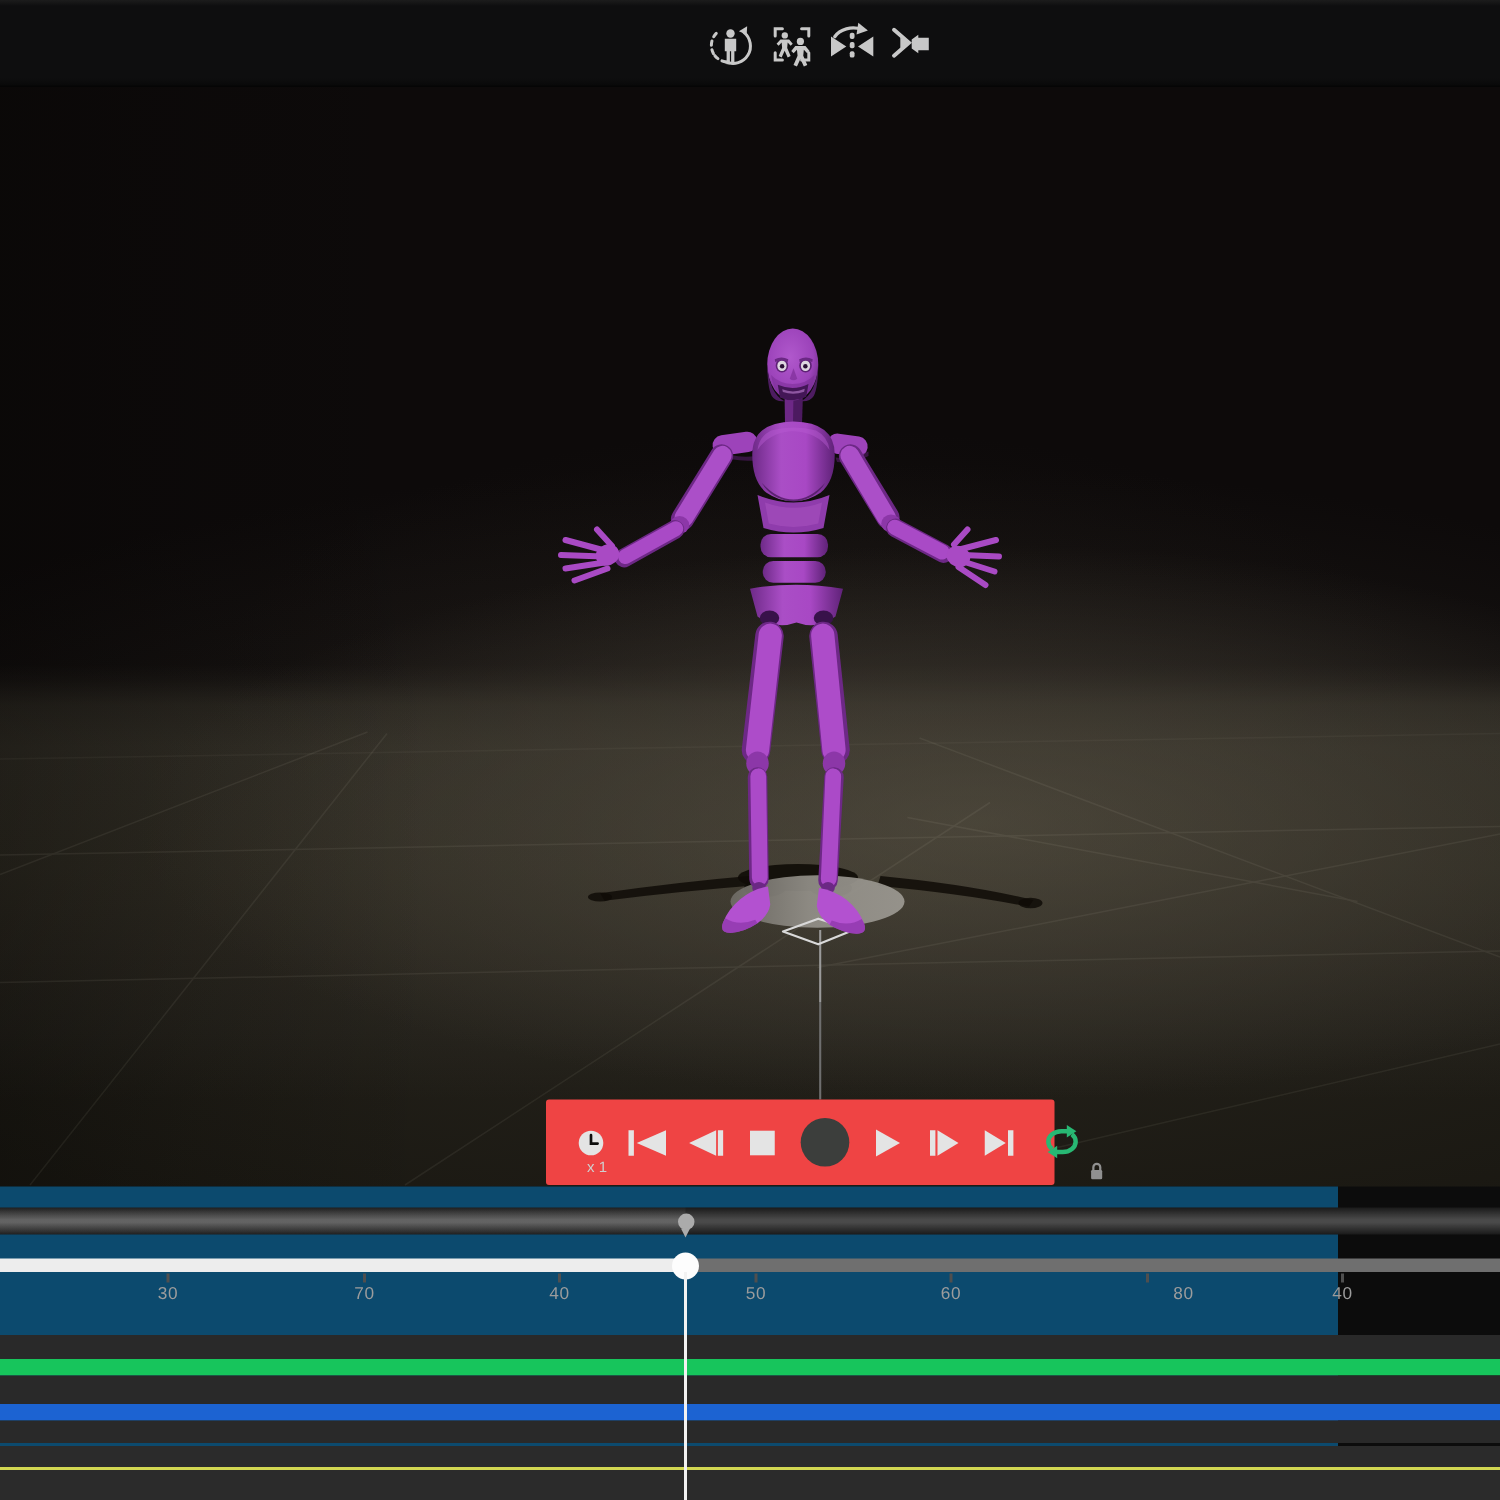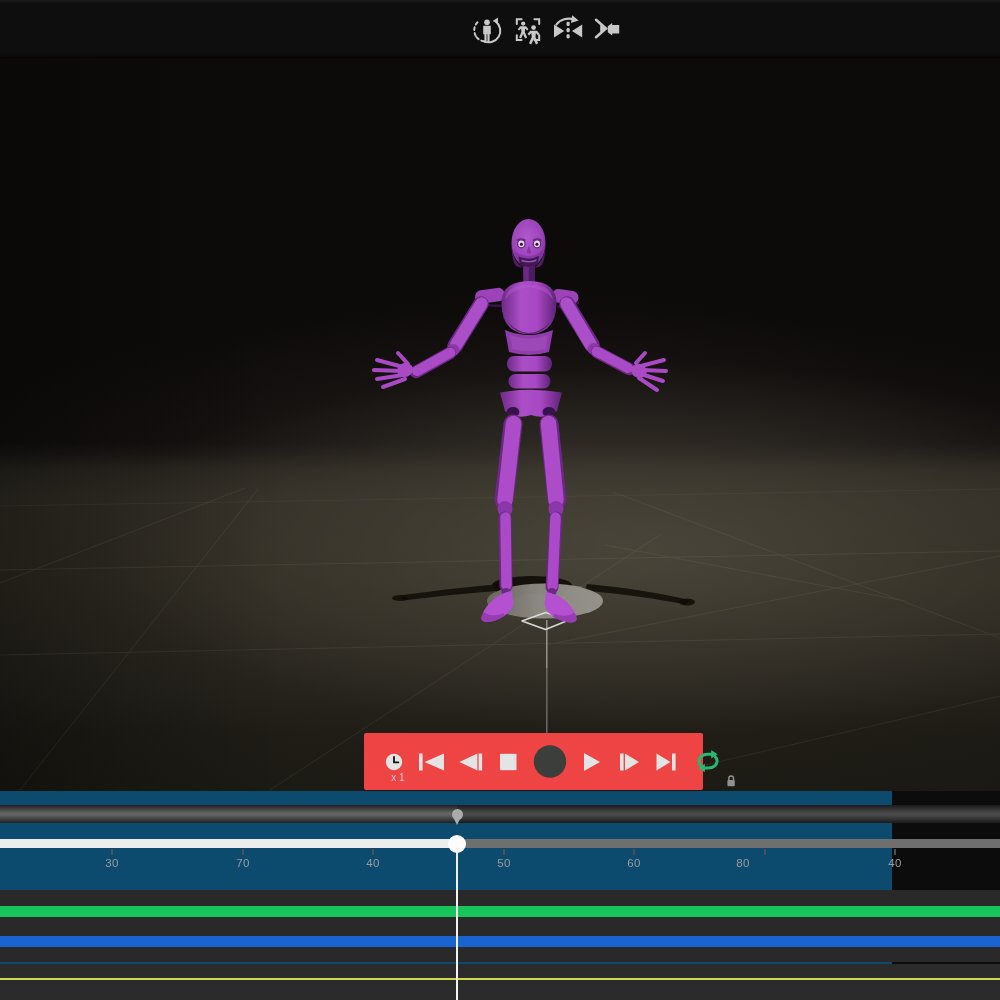--- a/index.html
+++ b/index.html
@@ -290,21 +290,21 @@
   <div class="tick" style="left:503px"></div>
   <div class="tick" style="left:633px"></div>
   <div class="tick" style="left:764px"></div>
   <div class="tick" style="left:894px"></div>
   <div id="nums">
     <span style="left:92px">30</span>
     <span style="left:223px">70</span>
     <span style="left:353px">40</span>
     <span style="left:484px">50</span>
     <span style="left:614px">60</span>
-    <span style="left:723px">80</span>
+    <span style="left:769px">80</span>
     <span style="left:875px">40</span>
   </div>
 
   <div class="seg" style="left:0;top:99px;width:1000px;height:16px;background:#292929"></div>
   <div class="seg" style="left:0;top:115px;width:1000px;height:11px;background:#17c55c"></div>
   <div class="seg" style="left:0;top:126px;width:1000px;height:19px;background:#292929"></div>
   <div class="seg" style="left:0;top:145px;width:1000px;height:11px;background:#1c63d2"></div>
   <div class="seg" style="left:0;top:156px;width:1000px;height:15px;background:#292929"></div>
   <div class="seg" style="left:0;top:173px;width:1000px;height:36px;background:#2b2b2b"></div>
   <div class="seg" style="left:0;top:187px;width:1000px;height:2px;background:#d2d752"></div>

